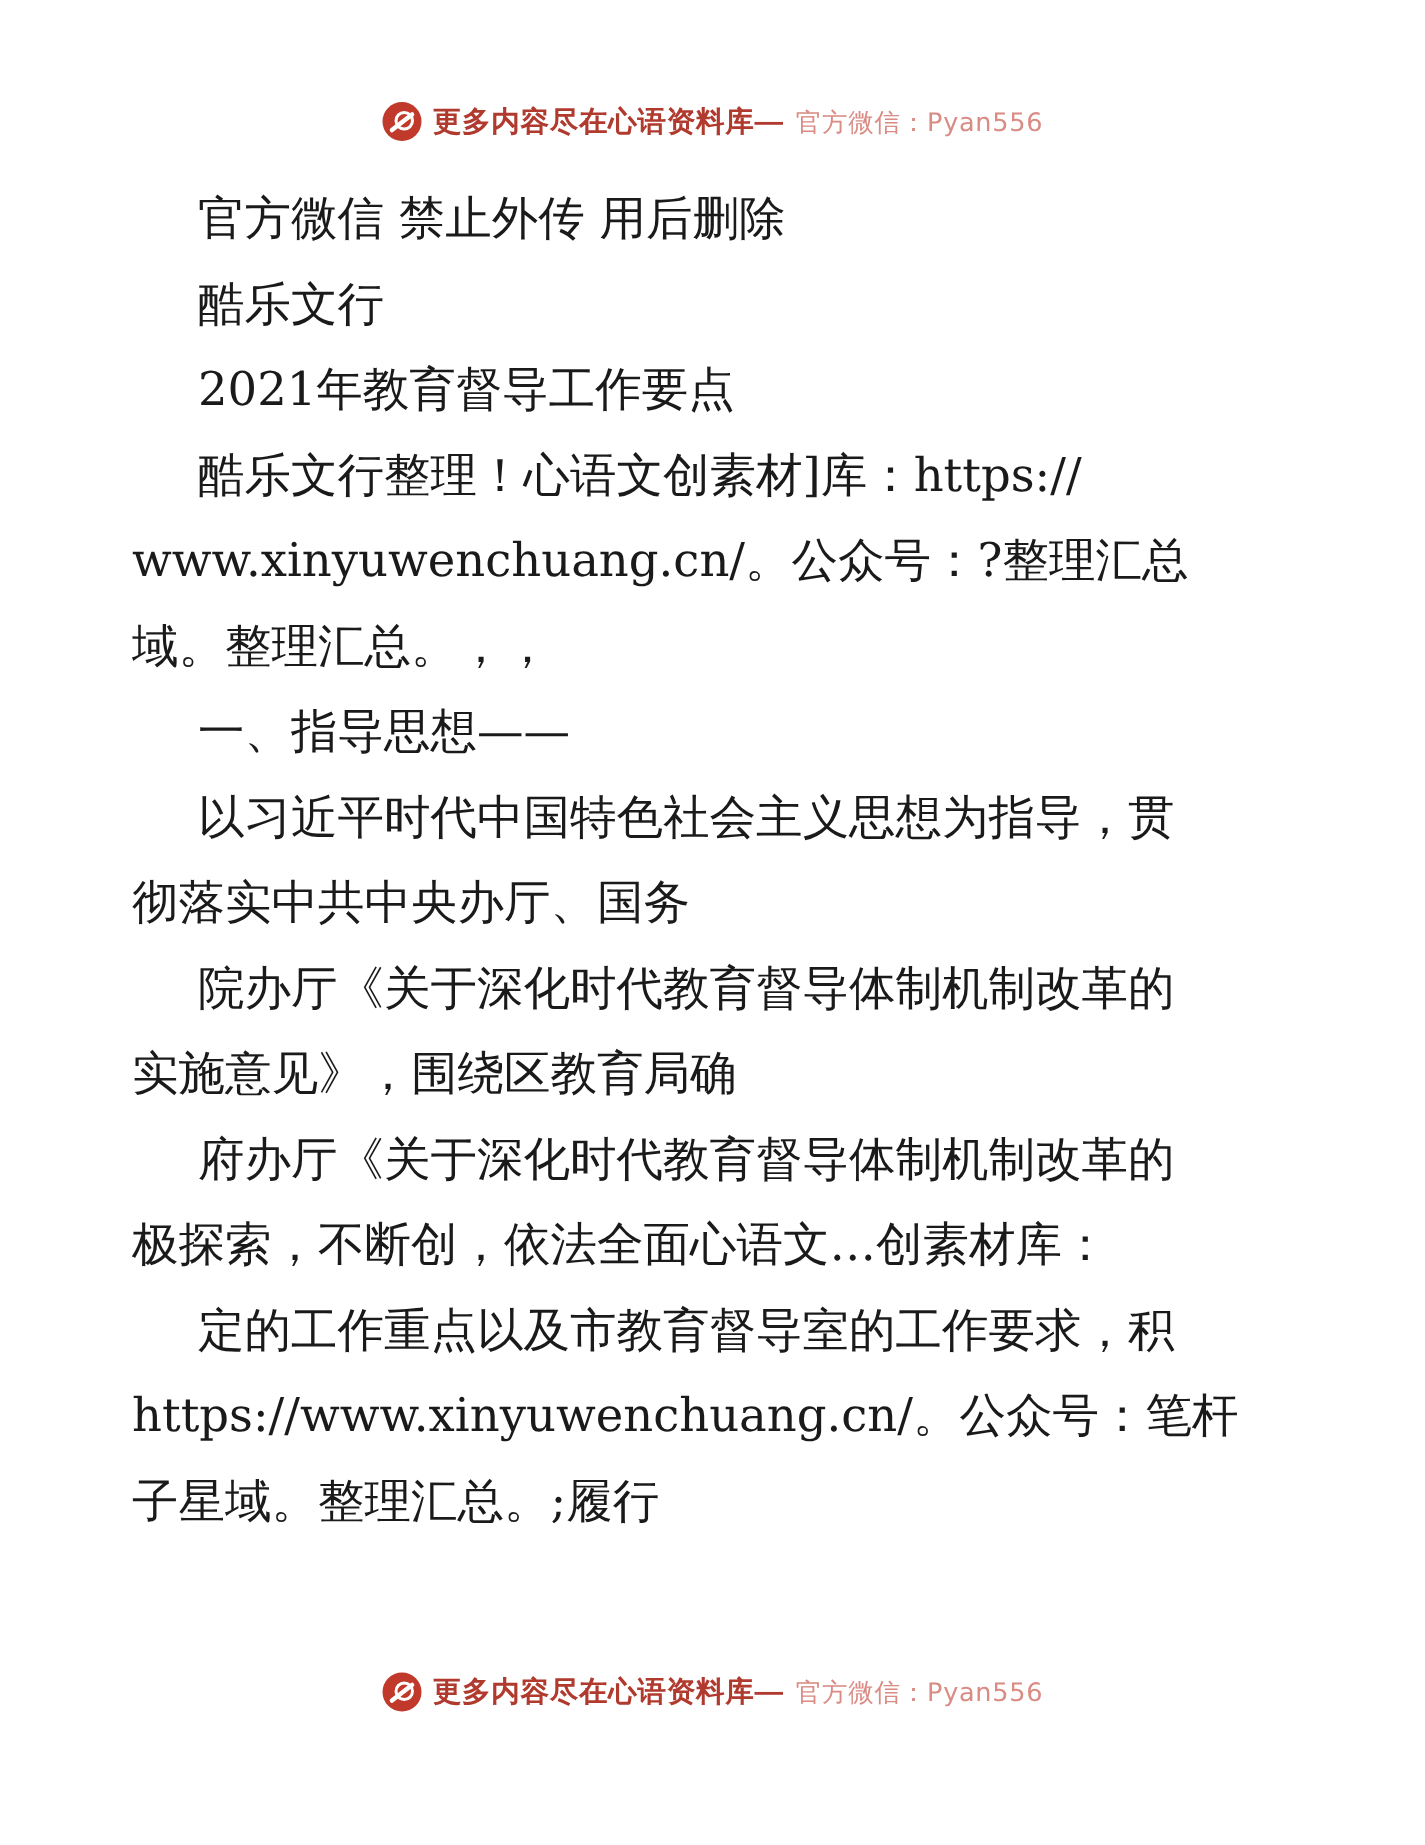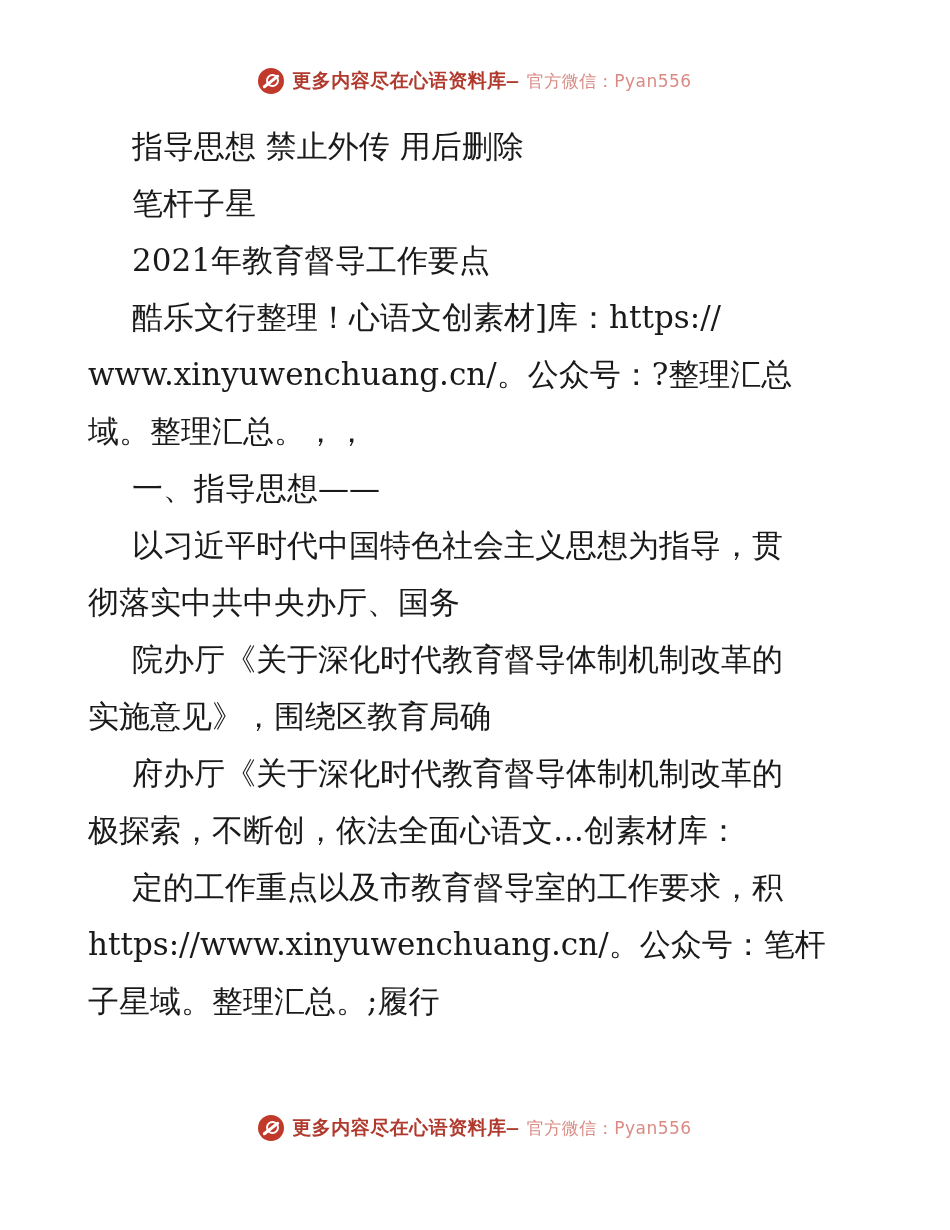--- a/index.html
+++ b/index.html
@@ -59,21 +59,21 @@
     position: absolute;
     left: 8px;
     top: 6px;
     width: 9px;
     height: 9px;
     border: 2px solid #ffffff;
     border-radius: 50%;
     background: transparent;
   }
   .banner-main {
-    font-family: Liberation Mono, monospace;
+    font-family: Liberation Sans, sans-serif;
     font-weight: bold;
     font-size: 19px;
     color: #b03a2e;
     letter-spacing: 0.5px;
   }
   .banner-sub {
     font-family: "DejaVu Sans", sans-serif;
     font-size: 17px;
     color: #d98b84;
     letter-spacing: 0.5px;
@@ -103,22 +103,22 @@
 
 <div class="page">
 
   <div class="banner banner-top">
     <span class="banner-logo"></span>
     <span class="banner-main">更多内容尽在心语资料库—</span>
     <span class="banner-sub">官方微信：Pyan556</span>
   </div>
 
   <div class="doc">
-    <div class="line indent">指导思想 禁止外传 用后删除</div>
-    <div class="line indent">笔杆子星</div>
+    <div class="line indent">官方微信 禁止外传 用后删除</div>
+    <div class="line indent">酷乐文行</div>
     <div class="line indent">2021年教育督导工作要点</div>
     <div class="line indent">酷乐文行整理！心语文创素材]库：https://</div>
     <div class="line">www.xinyuwenchuang.cn/。公众号：?整理汇总</div>
     <div class="line">域。整理汇总。，，</div>
     <div class="line indent">一、指导思想——</div>
     <div class="line indent">以习近平时代中国特色社会主义思想为指导，贯</div>
     <div class="line">彻落实中共中央办厅、国务</div>
     <div class="line indent">院办厅《关于深化时代教育督导体制机制改革的</div>
     <div class="line">实施意见》，围绕区教育局确</div>
     <div class="line indent">府办厅《关于深化时代教育督导体制机制改革的</div>

